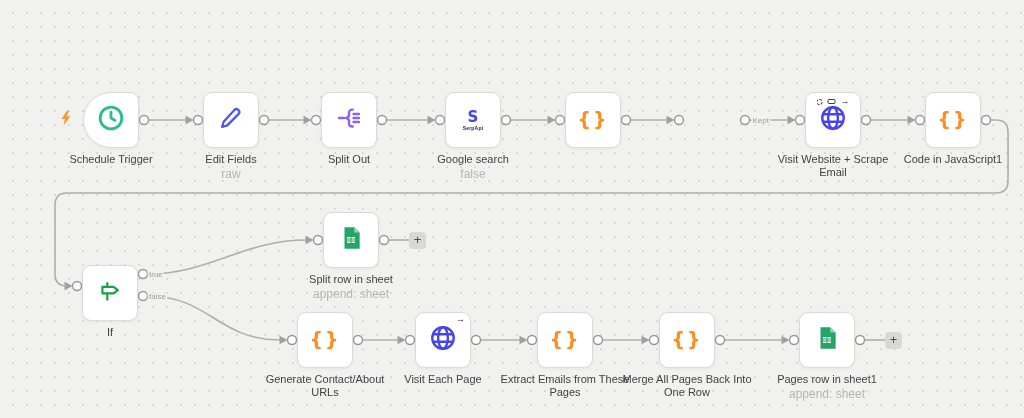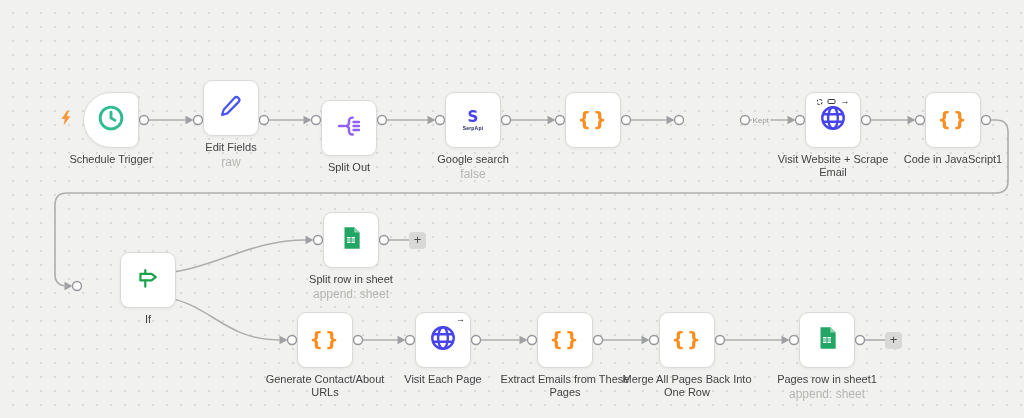--- a/index.html
+++ b/index.html
@@ -122,28 +122,28 @@
       <div class="node trigger" style="left: 83px; top: 92px;">
         <span><svg width="30" height="30" viewBox="0 0 24 24" fill="none" stroke="#2dbd8b" stroke-width="2.3" stroke-linecap="round">
             <circle cx="12" cy="12" r="8.7"></circle>
             <path d="M12 7.3V12l3.2 1.9"></path>
           </svg></span>
         <div class="node-label">Schedule Trigger</div>
       </div>
       <div class="bolt" style="left: 59px; top: 110px;"><svg width="14" height="16" viewBox="0 0 12 16">
           <path d="M7 0.5 1.5 9h3.2L3.6 15.5 10.5 6.2H6.9L9 0.5z" fill="#f79a3e"></path>
         </svg></div>
-      <div class="node" style="left: 203px; top: 80px; align-items: center;">
+      <div class="node" style="left: 203px; top: 92px; align-items: center;">
         <span><svg width="28" height="28" viewBox="0 0 24 24" fill="none" stroke="#4a55ee" stroke-width="1.9" stroke-linejoin="round">
             <path d="M14.9 5.2a2.45 2.45 0 0 1 3.5 3.5L8.8 18.3l-4.5 1.4 1.4-4.5z"></path>
           </svg></span>
         <div class="node-label">Edit Fields</div>
         <div class="node-subtitle">raw</div>
       </div>
-      <div class="node" style="left: 321px; top: 92px; margin-top: 8px;">
+      <div class="node" style="left: 321px; top: 92px;">
         <span><svg width="28" height="28" viewBox="0 0 24 24" fill="none" stroke="#8f5ff7" stroke-width="2.1" stroke-linecap="round">
             <path d="M3.5 12h4.3"></path>
             <path d="M15.2 4.8c-2.7 0-3.2 1-3.2 3v1.7c0 1.6-.9 2-2.1 2.5 1.2.5 2.1.9 2.1 2.5v1.7c0 2 .5 3 3.2 3"></path>
             <path d="M15.9 8.6h4.6M15.9 12h4.6M15.9 15.4h4.6"></path>
           </svg></span>
         <div class="node-label">Split Out</div>
       </div>
       <div class="node" style="left: 445px; top: 92px;">
         <span>
           <span class="serp">
@@ -167,21 +167,21 @@
           <span class="mini-dashed-circle"></span>
           <span class="mini-rect"></span>
           <span class="mini-arrow">→</span>
         </div>
         <div class="node-label">Visit Website + Scrape Email</div>
       </div>
       <div class="node" style="left: 925px; top: 92px;">
         <span><span class="braces" style="color:#fd8d1f">{}</span></span>
         <div class="node-label">Code in JavaScript1</div>
       </div>
-      <div class="node" style="left: 82px; top: 252px; margin-left: 38px;">
+      <div class="node" style="left: 82px; top: 265px;">
         <span><svg width="26" height="26" viewBox="0 0 24 24" fill="none" stroke="#18a14b" stroke-width="2" stroke-linejoin="round" stroke-linecap="round">
             <path d="M5 8.2h10.3l3.9 3-3.9 3H5z"></path>
             <path d="M9.5 14.4V20M9.5 4.8v3.2"></path>
           </svg></span>
         <div class="node-label">If</div>
       </div>
       <div class="node" style="left: 323px; top: 212px;">
         <span><svg width="26" height="26" viewBox="0 0 24 24">
             <path d="M6 2h9l5 5v14.4a.6.6 0 0 1-.6.6H6.6a.6.6 0 0 1-.6-.6z" fill="#23a566"></path>
             <path d="M15 2l5 5h-5z" fill="#90d6b2"></path>

